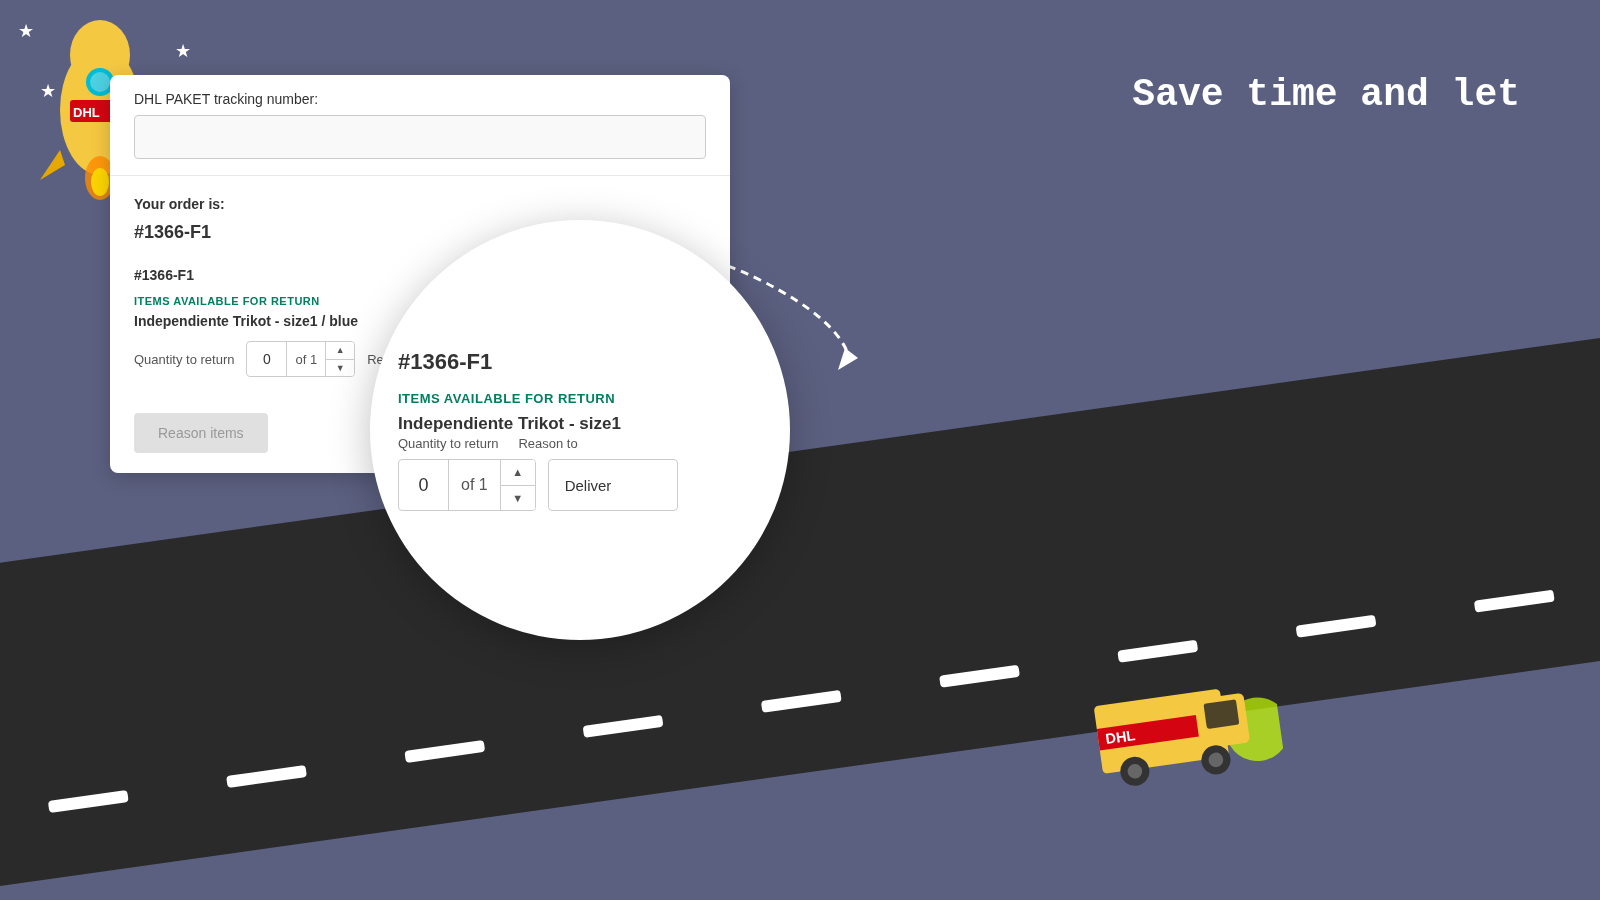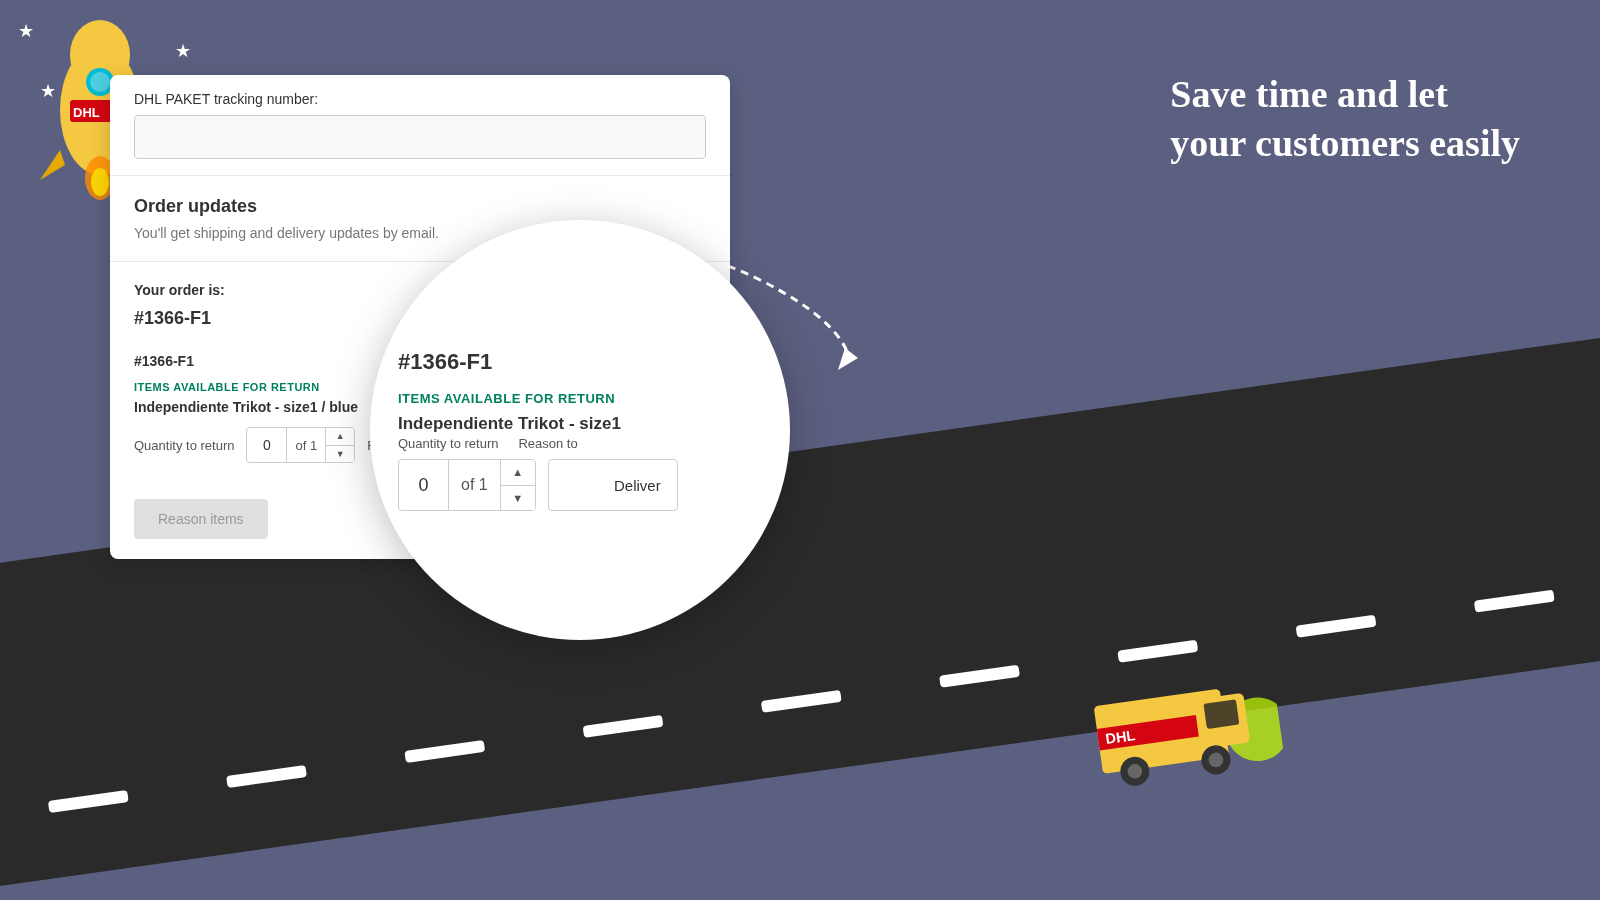--- a/index.html
+++ b/index.html
@@ -400,38 +400,38 @@
       height: 52px;
       border: 1px solid #ccc;
       border-radius: 4px;
       padding: 0 16px;
       font-size: 15px;
       color: #333;
       background: white;
       min-width: 130px;
       display: flex;
       align-items: center;
-      justify-content: flex-end;
+      justify-content: flex-start;
       gap: 8px;
     }
 
     
     .headline {
       position: absolute;
       top: 70px;
       right: 80px;
       color: white;
       z-index: 10;
       max-width: 500px;
     }
 
     .headline-text {
       font-size: 38px;
       font-weight: 700;
-      font-family: Liberation Serif, serif;
+      font-family: Liberation Mono, monospace;
       line-height: 1.3;
     }
 
     
     .rocket-svg {
       width: 180px;
       height: 190px;
     }
 
     
@@ -483,41 +483,37 @@
     <circle cx="90" cy="72" r="10" fill="#4dd0e1"></circle>
 
     <ellipse cx="90" cy="168" rx="15" ry="22" fill="#ff8c00" opacity="0.8"></ellipse>
     <ellipse cx="90" cy="172" rx="9" ry="14" fill="#ffdd00" opacity="0.9"></ellipse>
   </svg>
 </div>
 
 <div class="headline">
   <div class="headline-text">
     <span>Save time and let</span><br>
-    <span>your customers easily</span><br>
+    <br>
   </div>
 </div>
 
 <svg style="position:absolute;top:200px;left:560px;z-index:12;" width="300" height="200" viewBox="0 0 300 200">
   <path d="M 0 100 Q 80 20 200 80 Q 280 120 290 160" stroke="white" stroke-width="3" stroke-dasharray="8,6" fill="none"></path>
 
   <polygon points="278,170 298,158 285,148" fill="white"></polygon>
 </svg>
 
 <div class="form-card">
 
   <div class="tracking-section">
     <div class="tracking-label">DHL PAKET tracking number:</div>
     <input class="tracking-input" type="text" placeholder="" style="">
   </div>
 
-  <div class="form-section">
-    <div class="order-updates-title">Order updates</div>
-    <div class="order-updates-desc">You'll get shipping and delivery updates by email.</div>
-  </div>
 
   <div class="shipping-section">
     <div class="shipping-right">
       <div class="section-label">Your order is:</div>
       <div class="order-id">#1366-F1</div>
     </div>
   </div>
 
   <div class="items-section">
     <div class="order-id-small">#1366-F1</div>

